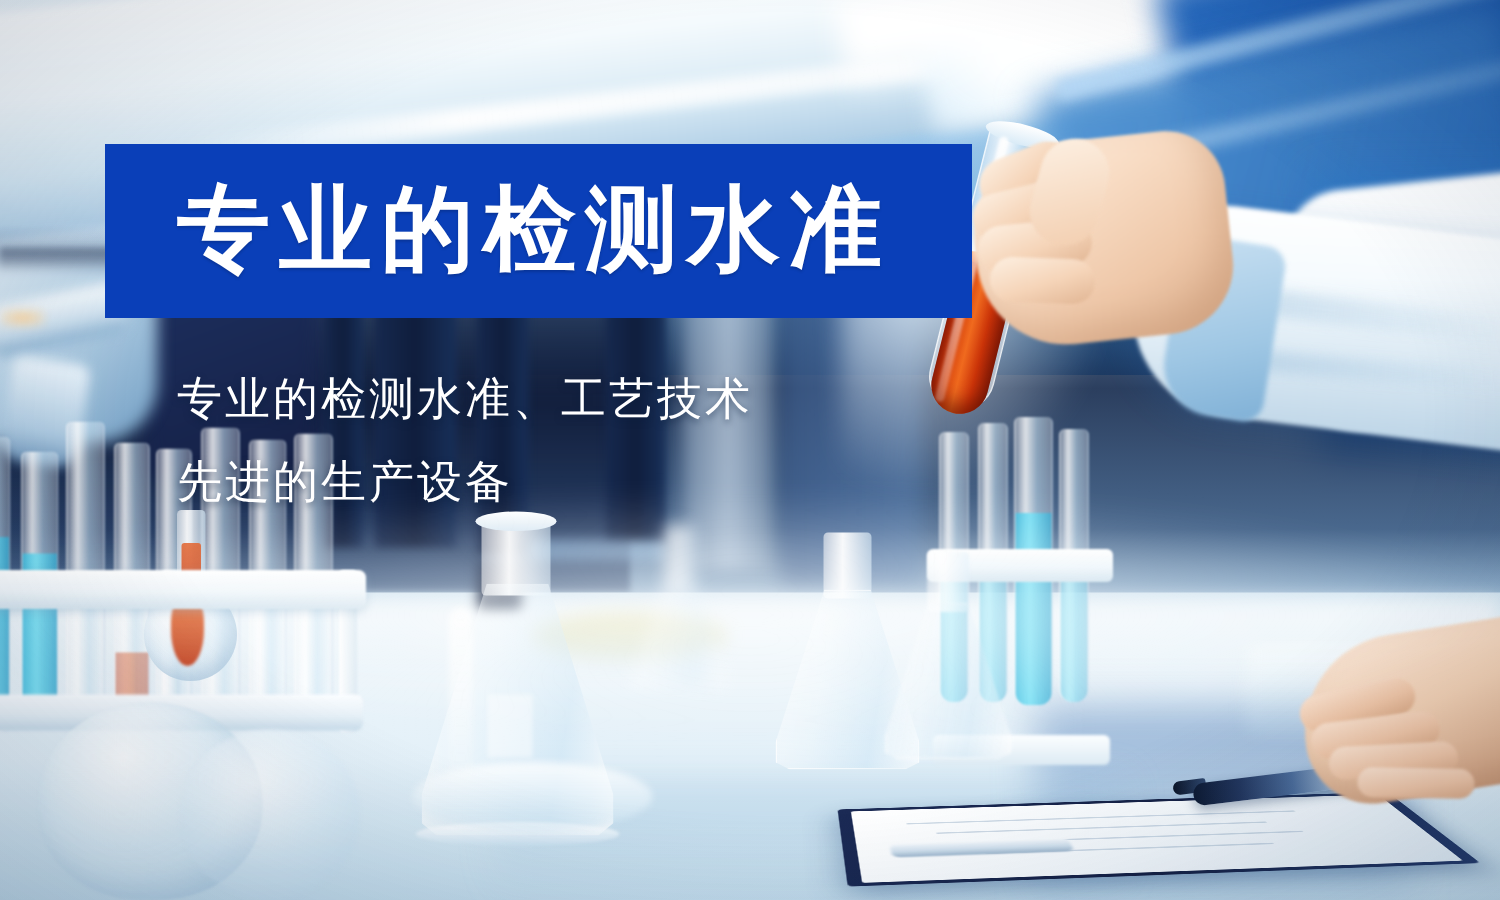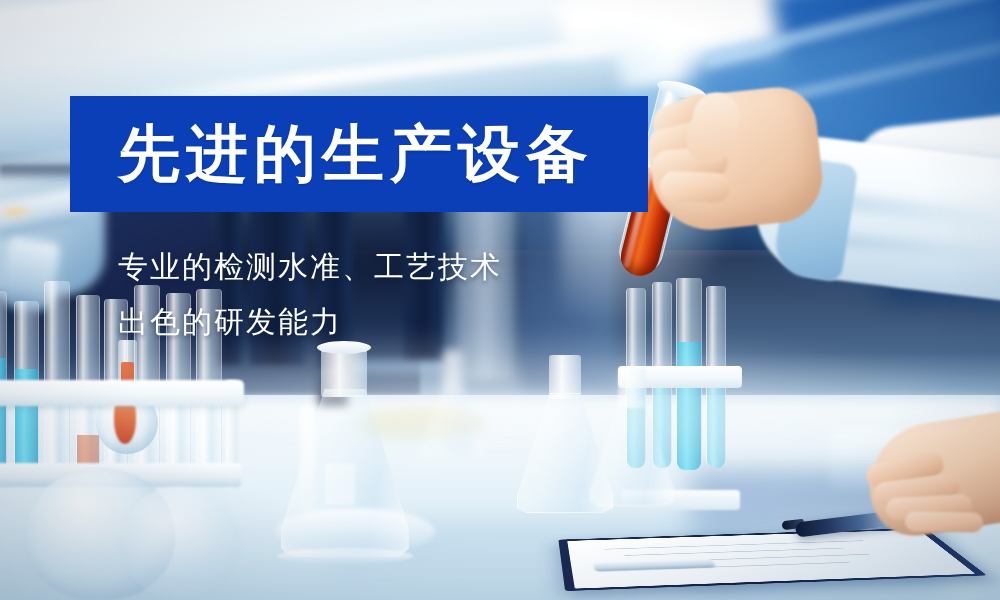--- a/index.html
+++ b/index.html
@@ -645,21 +645,21 @@
   <div class="layer" id="hand2"></div>
   <div class="finger2" id="g1"></div>
   <div class="finger2" id="g2"></div>
   <div class="finger2" id="g3"></div>
   <div class="finger2" id="g4"></div>
 
   <div class="layer" id="haze"></div>
   <div class="layer" id="vignette"></div>
 
   <div id="headline-banner">
-    <div id="headline-text">先进的生产设备</div>
+    <div id="headline-text">专业的检测水准</div>
   </div>
 
   <div id="subtitle-block">
     <div class="subtitle-line">专业的检测水准、工艺技术</div>
-    <div class="subtitle-line">出色的研发能力</div>
+    <div class="subtitle-line">先进的生产设备</div>
   </div>
 
 </div>
 
 </body></html>

